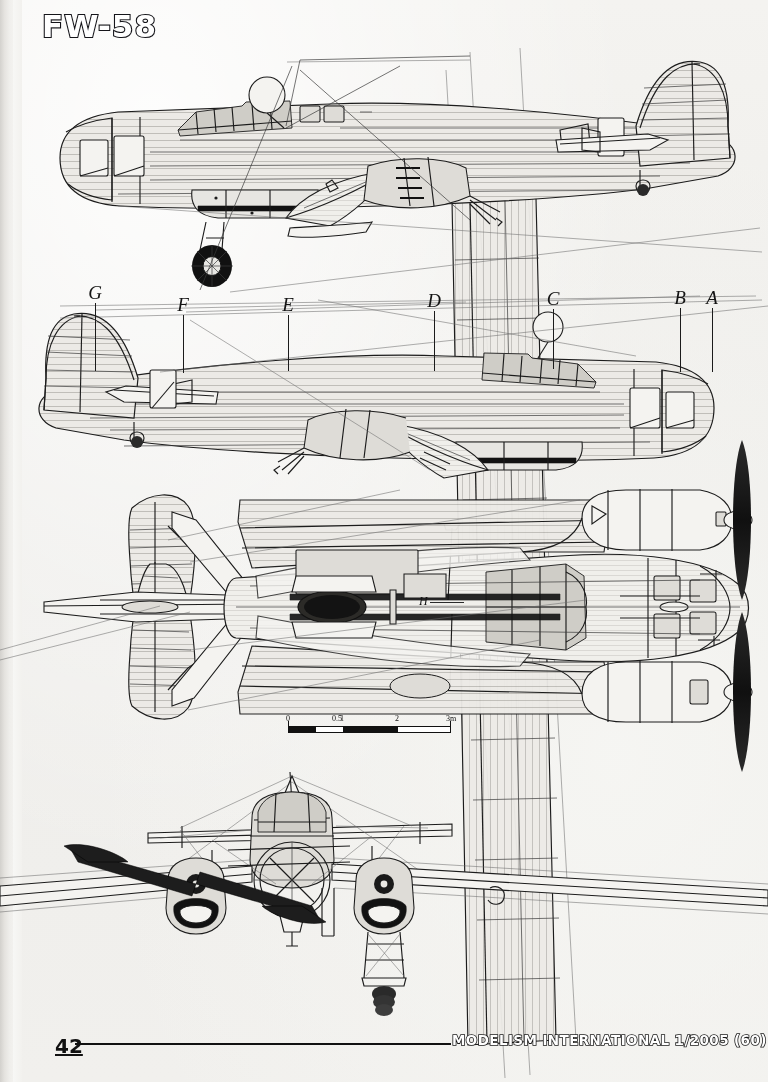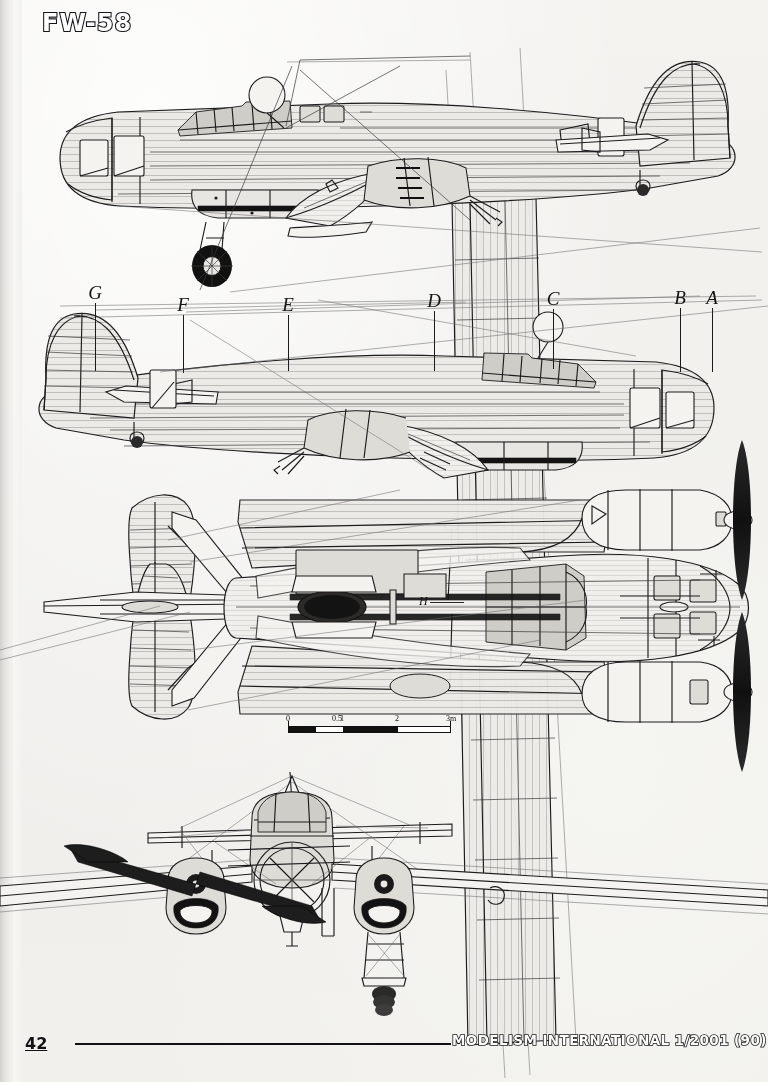--- a/index.html
+++ b/index.html
@@ -35,21 +35,21 @@
     width: 9px; height: 100%;
     background: linear-gradient(90deg,#f7f7f5 0%, #f2f1ee 100%);
   }
 
   
   .title {
     position: absolute;
     left: 42px; top: 11px;
     font-family: "DejaVu Sans", sans-serif;
     font-weight: bold;
-    font-size: 24px;
+    font-size: 31px;
     letter-spacing: 1px;
     color: #ffffff;
     -webkit-text-stroke: 2.2px #15151a;
     paint-order: stroke fill;
     line-height: 1;
     white-space: nowrap;
   }
 
   
   .callout {
@@ -107,24 +107,24 @@
     font-family: "Liberation Serif", serif;
     font-size: 8px;
     color: #111;
     transform: translateX(-50%);
     white-space: nowrap;
   }
 
   
   .page-number {
     position: absolute;
-    left: 25px; top: 1034px;
+    left: 55px; top: 1034px;
     font-family: "DejaVu Sans", sans-serif;
     font-weight: bold;
-    font-size: 16px;
+    font-size: 20px;
     color: #111;
     text-decoration: underline;
   }
   .footer-rule {
     position: absolute;
     left: 75px; top: 1043px;
     width: 376px; height: 2px;
     background: #111;
   }
   .footer-credit {
@@ -581,15 +581,15 @@
     <div class="bar">
       <div class="seg" style="left:0px;  width:27px;"></div>
       <div class="seg" style="left:54px; width:55px;"></div>
     </div>
     <div class="tick" style="left:0px;"></div>
     <div class="tick" style="left:162px;"></div>
   </div>
 
   <div class="page-number">42</div>
   <div class="footer-rule"></div>
-  <div class="footer-credit">MODELISM INTERNATIONAL 1/2001 (90)</div>
+  <div class="footer-credit">MODELISM INTERNATIONAL 1/2005 (60)</div>
 
 </div>
 
 </body></html>

